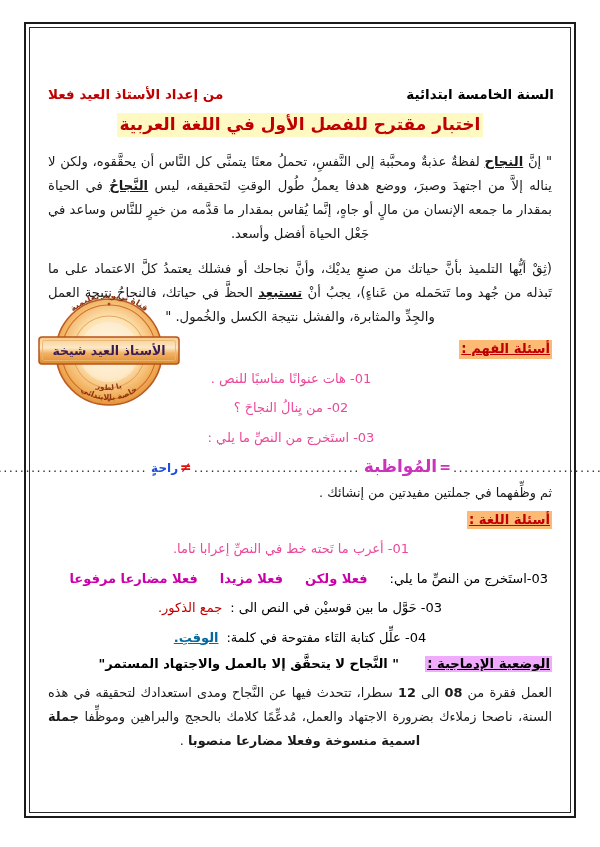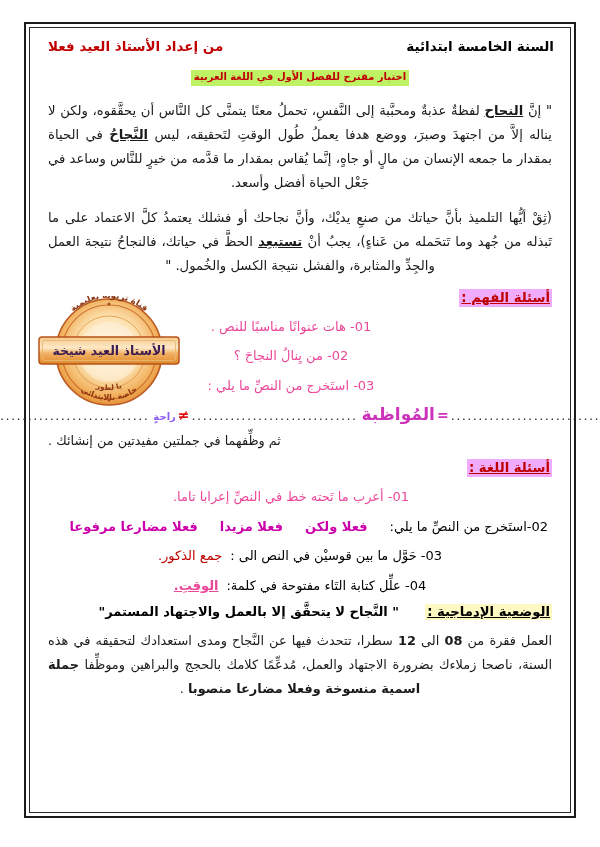--- a/index.html
+++ b/index.html
@@ -63,37 +63,38 @@
     justify-content: space-between;
     align-items: baseline;
     margin-top: 4px;
     padding: 0 4px 0 6px;
   }
   .hdr-level {
     font-size: 13.5px;
     font-weight: bold;
     color: #000;
     letter-spacing: 0;
+    margin-top: 48px;
   }
   .hdr-author {
     font-size: 13.5px;
     font-weight: bold;
     color: #c00000;
   }
 
   .title-wrap {
     text-align: center;
     margin-top: 11px;
   }
   .title-hl {
     display: inline-block;
-    background: #bef264;
+    background: #fef9c3;
     color: #c00000;
     font-weight: bold;
-    font-size: 10px;
+    font-size: 17px;
     padding: 1px 3px 2px 3px;
     line-height: 1.25;
   }
 
   
   p.para {
     font-size: 13.2px;
     line-height: 1.82;
     margin: 11px 6px 0 6px;
     text-align: justify;
@@ -104,21 +105,21 @@
   .u { text-decoration: underline; font-weight: bold; }
   .b { font-weight: bold; }
 
   
   .sec-head {
     margin: 9px 6px 0 6px;
     text-align: right;
   }
   .sec-head .hl {
     display: inline-block;
-    background: #f0abfc;
+    background: #fdba74;
     color: #c00000;
     font-weight: bold;
     font-size: 13.2px;
     text-decoration: underline;
     padding: 0 2px 1px 2px;
     line-height: 1.3;
     margin-left: 9px;
   }
 
   
@@ -135,42 +136,42 @@
     flex-direction: row;
     align-items: baseline;
     justify-content: flex-start;
     font-size: 13px;
     margin: 10px 6px 0 6px;
     line-height: 1.5;
   }
 
   .magenta { color: #cc00aa; font-weight: bold; }
   .red { color: #c00000; font-weight: normal; }
-  .green { color: #ec4899; font-weight: bold; text-decoration: underline; }
+  .green { color: #0369a1; font-weight: bold; text-decoration: underline; }
 
   .dots-line {
     margin: 9px 6px 0 6px;
     font-size: 13px;
     display: flex;
     flex-direction: row;
     align-items: baseline;
     justify-content: center;
     gap: 2px;
     color: #222;
   }
   .dots { letter-spacing: 1.4px; color: #333; font-size: 13px; }
   .lbl-mawazaba { color: #cc33bb; font-weight: bold; font-size: 17px; }
-  .lbl-raha { color: #8b5cf6; font-weight: bold; font-size: 10px; }
+  .lbl-raha { color: #1d4ed8; font-weight: bold; font-size: 12px; }
   .sym-red { color: #e01010; font-weight: bold; font-size: 14px; }
   .sym-mag { color: #cc33bb; font-weight: bold; font-size: 14px; }
 
   .note {
     font-size: 12.8px;
     margin: 9px 6px 0 6px;
-    text-align: left;
+    text-align: right;
     color: #1a1a1a;
   }
 
   
   .integ-row {
     display: flex;
     flex-direction: row;
     align-items: baseline;
     margin: 9px 6px 0 6px;
     gap: 26px;
@@ -245,38 +246,38 @@
 
     <div class="note">ثم وظِّفهما في جملتين مفيدتين من إنشائك .</div>
 
     <div class="sec-head">
       <span class="hl">أسئلة اللغة :</span>
     </div>
 
     <div class="q">01- أعرب ما تَحته خط في النصِّ إعرابا تاما.</div>
 
     <div class="q-row" style="justify-content:flex-start; gap:22px; margin-right:10px;">
-      <span>02-استَخرج من النصِّ ما يلي:</span>
+      <span>03-استَخرج من النصِّ ما يلي:</span>
       <span class="magenta">فعلا ولكن</span>
       <span class="magenta">فعلا مزيدا</span>
       <span class="magenta">فعلا مضارعا مرفوعا</span>
     </div>
 
     <div class="q-row" style="justify-content:center; gap:8px;">
       <span>03- حَوَّل ما بين قوسيْن في النص الى :</span>
       <span class="red">جمع الذكور.</span>
     </div>
 
     <div class="q-row" style="justify-content:center; gap:8px;">
       <span>04- علِّل كتابة التَاء مفتوحة في كلمة:</span>
       <span class="green">الوقتِ.</span>
     </div>
 
     <div class="integ-row">
-      <span class="hl" style="display:inline-block;background:#fef9c3;color:#000;font-weight:bold;font-size:13.2px;text-decoration:underline;padding:0 2px 1px 2px;">الوضعية الإدماجية :</span>
+      <span class="hl" style="display:inline-block;background:#f0abfc;color:#000;font-weight:bold;font-size:13.2px;text-decoration:underline;padding:0 2px 1px 2px;">الوضعية الإدماجية :</span>
       <span class="integ-quote">" النَّجاح لا يتحقَّق إلا بالعمل والاجتهاد المستمر"</span>
     </div>
 
     <p class="integ-body"><span>العمل فقرة من </span><span class="b">08</span><span> الى </span><span class="b">12</span><span> سطرا، تتحدث فيها عن النَّجاح ومدى استعدادك لتحقيقه في هذه السنة، ناصحا زملاءك بضرورة الاجتهاد والعمل، مُدعِّمًا كلامك بالحجج والبراهين وموظِّفا </span><span class="b">جملة اسمية منسوخة وفعلا مضارعا منصوبا</span><span> .</span></p>
 
   </div>
 
   <div class="seal">
     <svg width="152" height="112" viewBox="0 0 152 112" xmlns="http://www.w3.org/2000/svg">
       <defs>

